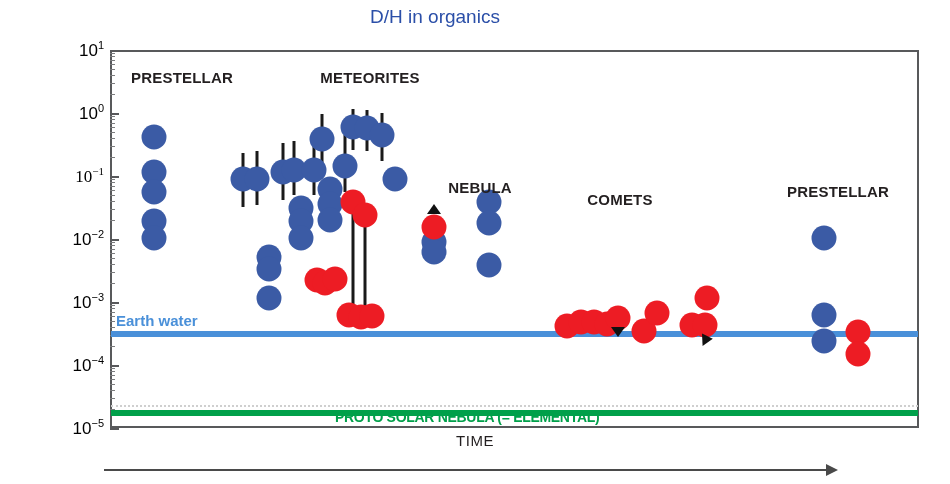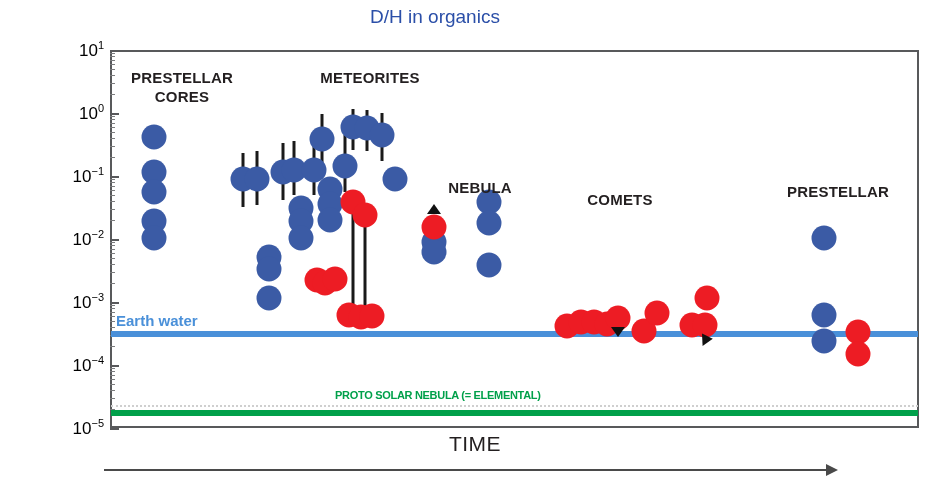--- a/index.html
+++ b/index.html
@@ -27,62 +27,62 @@
   .ytick-minor{position:absolute;left:110px;width:5px;height:0;
      border-top:1px solid #7b7c7e;}
 
   .ref-line{position:absolute;left:111px;width:807px;}
   #earth-water-line{height:6px;background:#4A90D9;}
   #psn-line{height:6px;background:#00A04A;}
   #psn-dot-line{height:0;border-top:2px dotted #cfcfcf;}
 
   #earth-water-label{position:absolute;left:116px;font-size:15px;font-weight:bold;
      color:#2E7CC4;white-space:nowrap;}
-  #psn-label{position:absolute;font-size:11px;font-weight:bold;color:#00A04A;
-     white-space:nowrap;letter-spacing:-0.3px;}
+  #psn-label{position:absolute;font-size:14px;font-weight:bold;color:#00A04A;
+     white-space:nowrap;letter-spacing:-0.3px;margin-top:20px;}
 
   .region-label{position:absolute;font-size:15px;font-weight:bold;color:#231F20;
-     letter-spacing:0.2px;white-space:nowrap;text-align:center;line-height:19px;}
+     letter-spacing:0.2px;white-space:nowrap;text-align:right;line-height:19px;}
 
   .pt{position:absolute;border-radius:50%;transform:translate(-50%,-50%);}
   .pt.blue{background:#3B5BA5;}
   .pt.red{background:#ED1C24;}
 
   .ebar{position:absolute;width:3px;background:#1A1A1A;transform:translateX(-50%);}
 
   .arrow{position:absolute;width:0;height:0;transform:translate(-50%,-50%);}
   .arrow.up{border-left:7px solid transparent;border-right:7px solid transparent;
             border-bottom:10px solid #111;}
   .arrow.down{border-left:7px solid transparent;border-right:7px solid transparent;
               border-top:10px solid #111;}
   .arrow.downleft{border-left:6px solid transparent;border-right:6px solid transparent;
               border-top:11px solid #111;transform:translate(-50%,-50%) rotate(26deg);}
 
   #xaxis-title{position:absolute;left:0;top:432px;width:950px;text-align:center;
-     font-size:21px;color:#231F20;letter-spacing:0.5px;}
+     font-size:15px;color:#231F20;letter-spacing:0.5px;}
 
   #time-arrow{position:absolute;left:104px;top:469px;width:724px;height:2px;
      background:#4a4a4a;}
   #time-arrow-head{position:absolute;left:826px;top:464px;width:0;height:0;
      border-top:6px solid transparent;border-bottom:6px solid transparent;
      border-left:12px solid #4a4a4a;}
 </style>
 </head>
 <body>
 
 <div id="legend">
   <div class="legend-entry" id="legend-dh">D/H in organics</div>
 </div>
 
 <div id="plot-wrap">
 
   <div id="ytick-labels">
       <div class="ytick-label" style="top: 50px;">10<sup>1</sup></div>
       <div class="ytick-label" style="top: 113px;">10<sup>0</sup></div>
-      <div class="ytick-label" style="top: 176px;">10<sup>−1</sup></div>
+      <div class="ytick-label" style="top: 176px; font-family: Liberation Serif, serif;">10<sup>−1</sup></div>
       <div class="ytick-label" style="top: 239px;">10<sup>−2</sup></div>
       <div class="ytick-label" style="top: 302px;">10<sup>−3</sup></div>
       <div class="ytick-label" style="top: 365px; text-align: center;">10<sup>−4</sup></div>
       <div class="ytick-label" style="top: 428px;">10<sup>−5</sup></div>
     </div>
 
   <div id="plot-frame"></div>
 
   <div id="layer-ticks">
       <div class="ytick-major" style="top: 50px;"></div>
@@ -215,21 +215,20 @@
       <div class="pt red" style="left: 707.042px; top: 298.176px; width: 25px; height: 25px; background: rgb(237, 28, 36);"></div>
       <div class="pt red" style="left: 858.325px; top: 331.517px; width: 25px; height: 25px; background: rgb(237, 28, 36);"></div>
       <div class="pt red" style="left: 858.325px; top: 353.906px; width: 25px; height: 25px; background: rgb(237, 28, 36);"></div>
       <div class="arrow up" style="left: 433.6px; top: 209.009px;"></div>
       <div class="arrow down" style="left: 618.052px; top: 331.864px;"></div>
       <div class="arrow downleft" style="left: 705.424px; top: 341.091px;"></div>
     </div>
   <div id="layer-regions">
       <div class="region-label" style="left: 182px; top: 68px; transform: translateX(-50%);">
         <div>PRESTELLAR</div>
-        <div>CORES</div>
       </div>
       <div class="region-label" style="left: 370px; top: 68px; transform: translateX(-50%);">
         <div>METEORITES</div>
       </div>
       <div class="region-label" style="left: 480px; top: 178px; transform: translateX(-50%);">
         <div>NEBULA</div>
       </div>
       <div class="region-label" style="left: 620px; top: 190px; transform: translateX(-50%);">
         <div>COMETS</div>
       </div>

